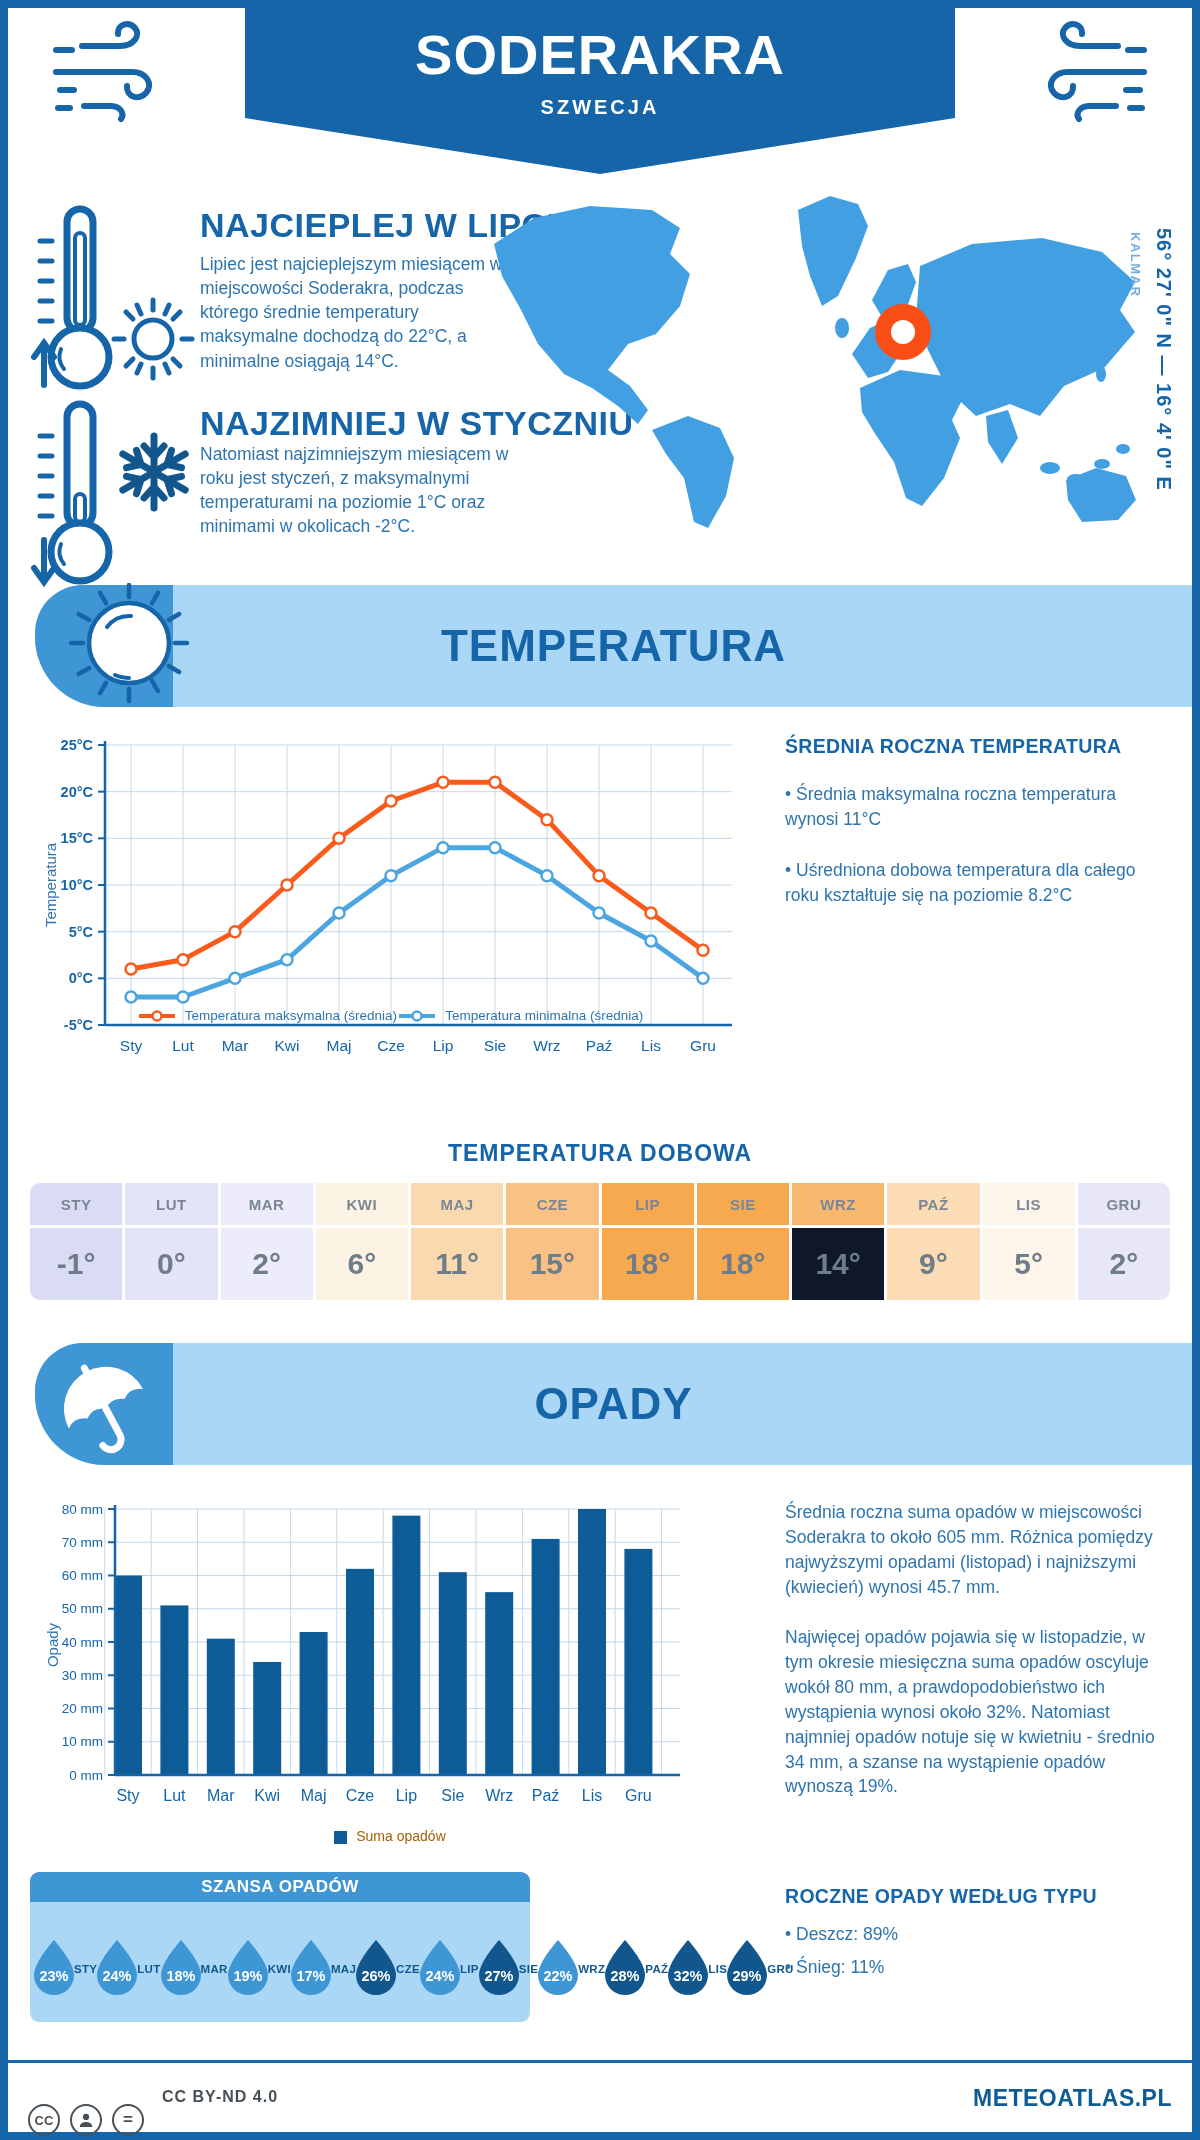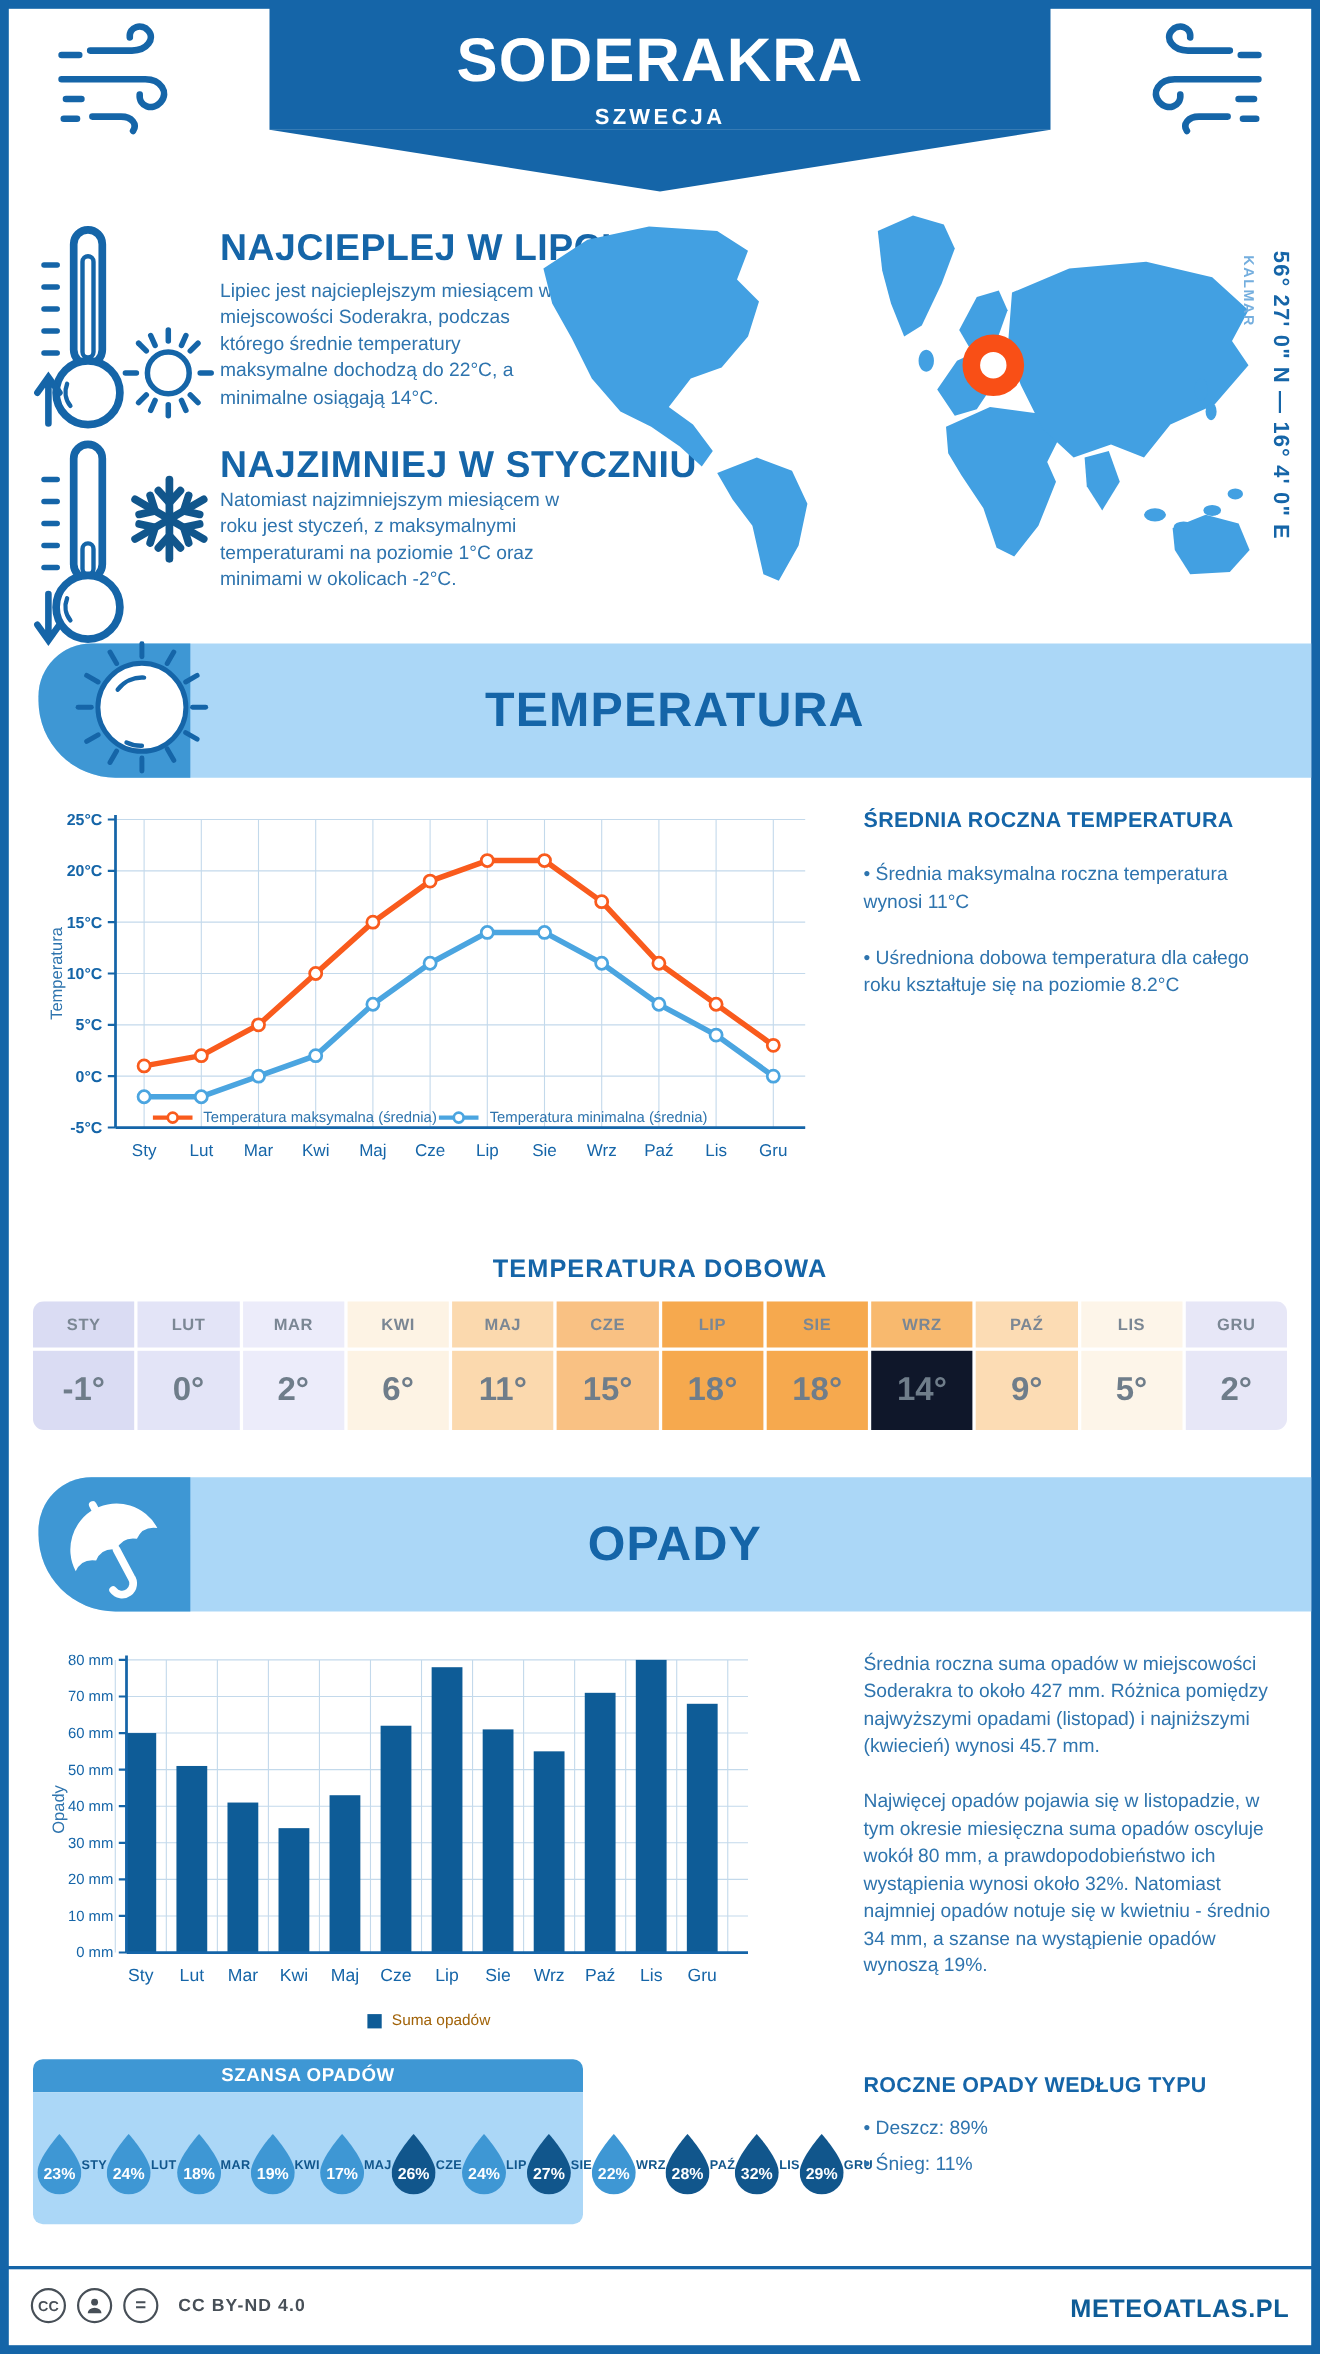--- a/index.html
+++ b/index.html
@@ -58,21 +58,21 @@
   .rain-panel{position:absolute;left:30px;top:1872px;width:500px;height:150px;}
   .rain-head{height:30px;background:#3e97d4;border-radius:9px 9px 0 0;display:flex;align-items:center;
       justify-content:center;color:#fff;font-size:17px;font-weight:800;letter-spacing:.5px;}
   .rain-body{height:120px;background:#abd7f7;border-radius:0 0 9px 9px;display:flex;padding:10px 4px 0 4px;box-sizing:border-box;}
   .drop-cell{flex:1;display:flex;flex-direction:row;align-items:center;}
   .drop-month{margin-top:3px;color:#11568c;font-size:11.5px;font-weight:800;letter-spacing:.3px;}
   
   .foot-line{position:absolute;left:0;top:2060px;width:1200px;height:3px;background:#1565a8;}
   .cc-icons{position:absolute;left:28px;top:2080px;display:flex;gap:10px;align-items:center;}
   .cc-circle{width:32px;height:32px;border:2.5px solid #474f57;border-radius:50%;display:flex;
-      align-items:center;justify-content:center;color:#474f57;font-weight:800;box-sizing:border-box;}
+      align-items:center;justify-content:center;color:#474f57;font-weight:800;box-sizing:border-box;margin-top:24px;}
   .license{position:absolute;left:162px;top:2088px;color:#474f57;font-size:16px;font-weight:700;letter-spacing:1px;}
   .brand{position:absolute;right:28px;top:2085px;color:#0e5c97;font-size:23px;font-weight:800;letter-spacing:.5px;}
 </style>
 </head>
 <body>
 
 <div class="page">
 
   <div class="bord" style="left:0;top:0;width:1200px;height:8px;"></div>
   <div class="bord" style="left:0;top:2132px;width:1200px;height:8px;"></div>
@@ -438,21 +438,21 @@
       <line x1="75" y1="10" x2="75" y2="280" stroke="#1565a8" stroke-width="2.5"></line>
       <line x1="75" y1="280" x2="640" y2="280" stroke="#1565a8" stroke-width="2.5"></line>
       <text transform="translate(18,150) rotate(-90)" text-anchor="middle" font-size="15" fill="#2e74ae">Opady</text>
     </svg>
   <div class="bar-legend">
     <span class="sq" id="bar-legend-sq" style="background: rgb(14, 92, 151);"></span>
     <span>Suma opadów</span>
   </div>
 
   <div class="rightcol" style="top:1500px;">
-    <p>Średnia roczna suma opadów w miejscowości Soderakra to około 427 mm. Różnica pomiędzy najwyższymi opadami (listopad) i najniższymi (kwiecień) wynosi 45.7 mm.</p>
+    <p>Średnia roczna suma opadów w miejscowości Soderakra to około 605 mm. Różnica pomiędzy najwyższymi opadami (listopad) i najniższymi (kwiecień) wynosi 45.7 mm.</p>
     <p>Najwięcej opadów pojawia się w listopadzie, w tym okresie miesięczna suma opadów oscyluje wokół 80 mm, a prawdopodobieństwo ich wystąpienia wynosi około 32%. Natomiast najmniej opadów notuje się w kwietniu - średnio 34 mm, a szanse na wystąpienie opadów wynoszą 19%.</p>
   </div>
 
   <div class="rain-panel">
     <div class="rain-head">SZANSA OPADÓW</div>
     <div class="rain-body" id="rain-body">
         <div class="drop-cell">
           <svg width="40" height="56" viewBox="0 0 40 56">
             <path d="M20,1 C20,1 40,23 40,36 A20,20 0 1 1 0,36 C0,23 20,1 20,1 Z" fill="#3e97d4"></path>
             <text x="20" y="42" text-anchor="middle" font-size="14.5" font-weight="700" fill="#fff">23%</text>

